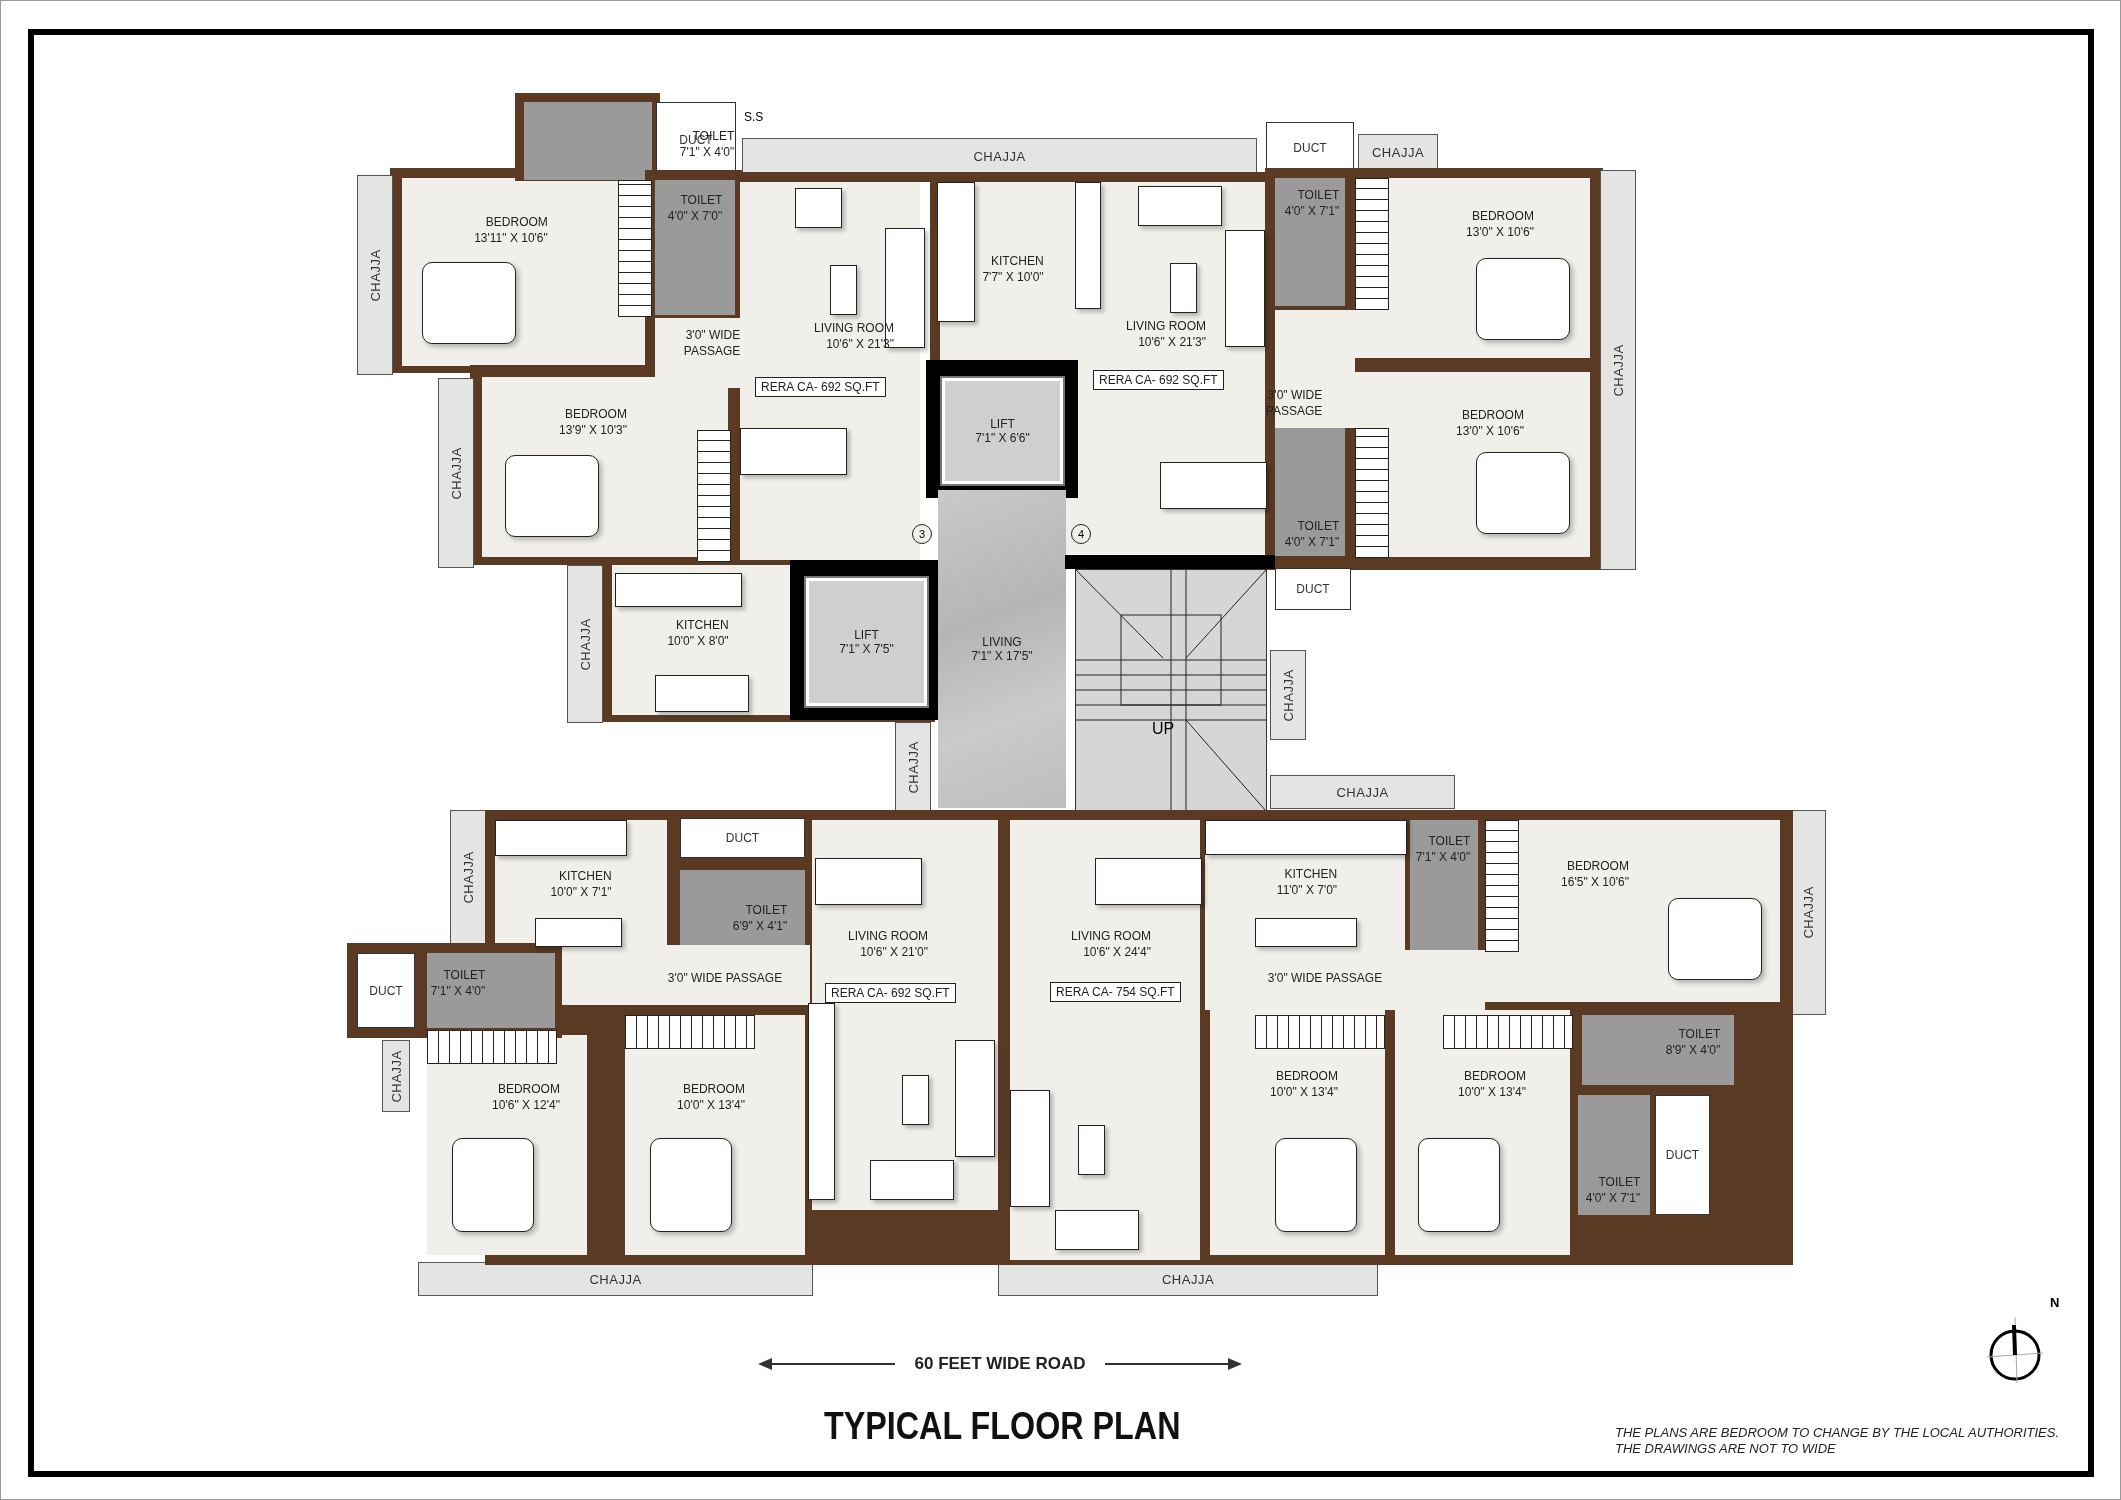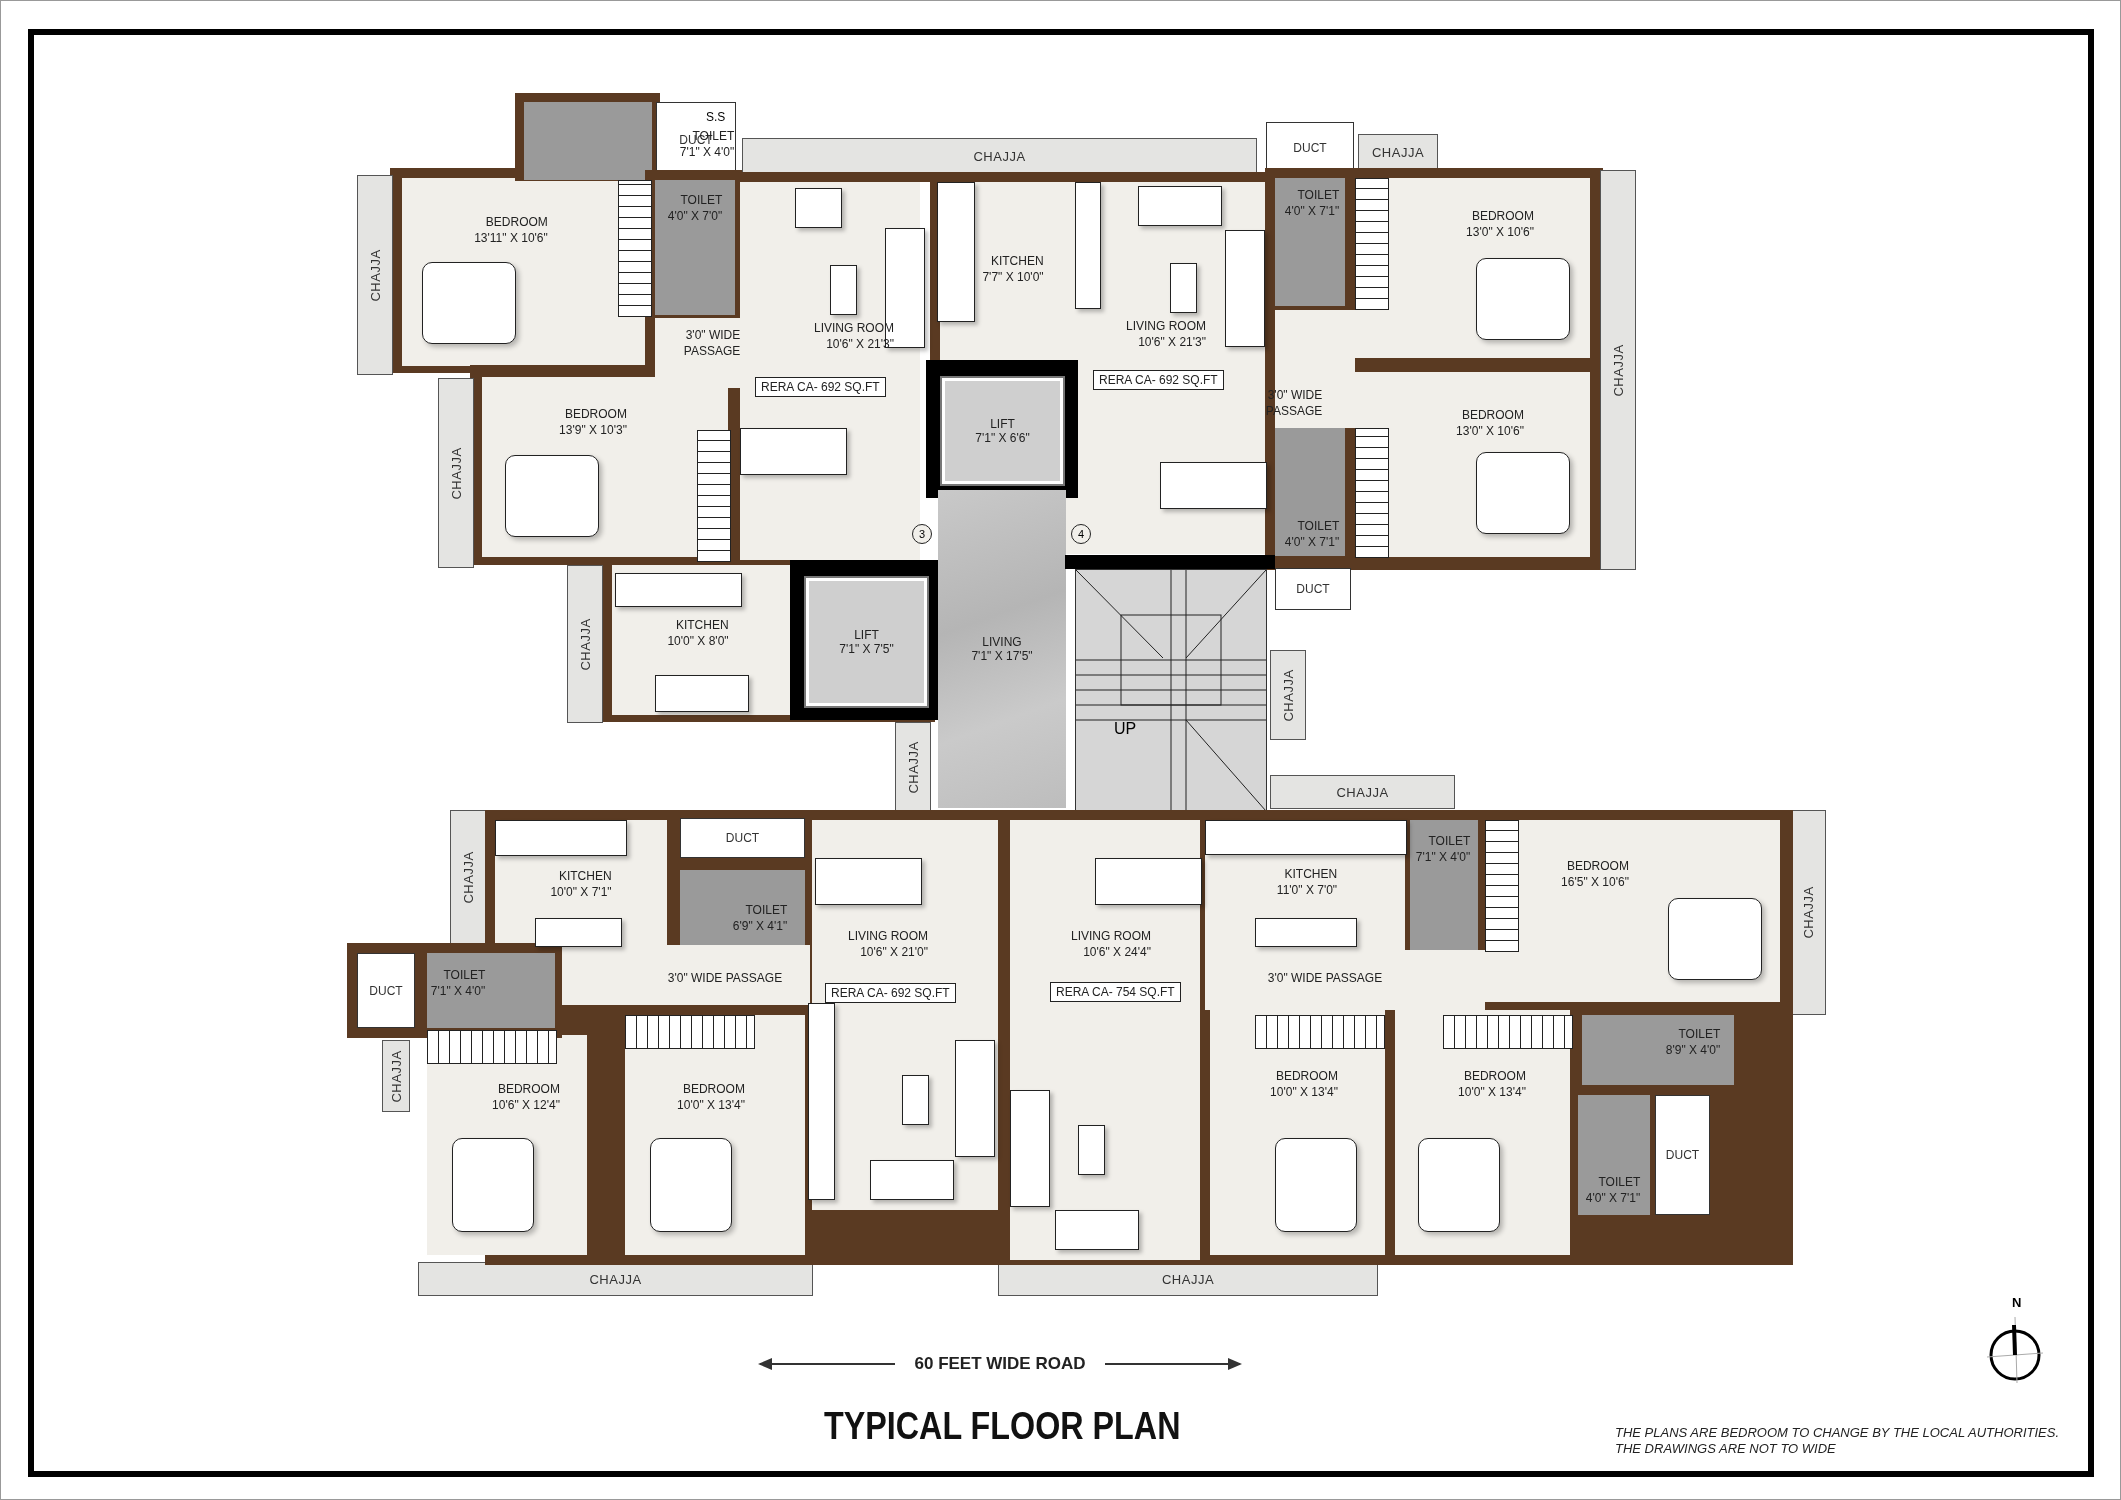--- a/index.html
+++ b/index.html
@@ -1,19 +1,19 @@
 <!DOCTYPE html>
 <html><head>
 <meta charset="utf-8">
 <style>
   html,body{margin:0;padding:0;background:#fff;}
   body{width:2121px;height:1500px;position:relative;overflow:hidden;font-family:"Liberation Sans",sans-serif;}
   .outer{position:absolute;left:0;top:0;width:2119px;height:1498px;border:1px solid #999;}
   .frame{position:absolute;left:28px;top:29px;width:2054px;height:1436px;border:6px solid #000;box-sizing:content-box;}
-  .abs{position:absolute;}
+  .abs{position:absolute;margin-left:38px;}
   .wall{position:absolute;background:#5a3a22;}
   .room{position:absolute;background:#f1efea;}
   .wet{position:absolute;background:#9a9a9a;}
   .chajja{position:absolute;background:#e4e4e2;border:1.5px solid #555;box-sizing:border-box;display:flex;align-items:center;justify-content:center;font-size:13px;color:#333;letter-spacing:0.5px;}
   .chajja.v span{transform:rotate(-90deg);white-space:nowrap;}
   .duct{position:absolute;background:#fff;border:1.5px solid #333;box-sizing:border-box;display:flex;align-items:center;justify-content:center;font-size:12px;color:#333;}
   .black{position:absolute;background:#000;}
   .lift{position:absolute;background:#cfcfcf;border:3px solid #fff;outline:2px solid #777;display:flex;flex-direction:column;align-items:center;justify-content:center;font-size:12px;color:#222;}
   .lobby{position:absolute;background:linear-gradient(160deg,#c9c9c9,#b5b5b5 40%,#cacaca 70%,#bdbdbd);display:flex;flex-direction:column;align-items:center;justify-content:center;font-size:12px;color:#222;}
   .stair{position:absolute;background:#d6d6d6;border:1px solid #333;}

